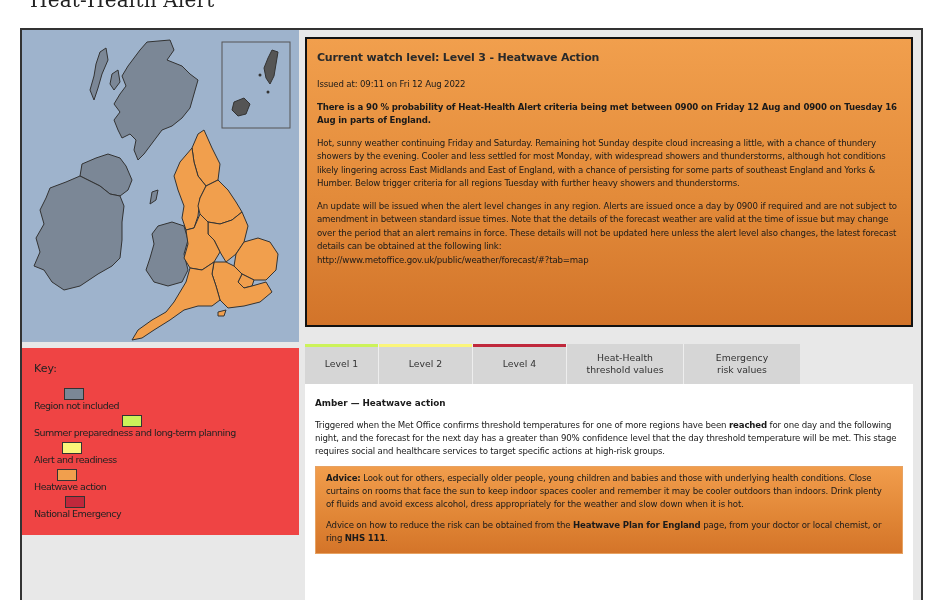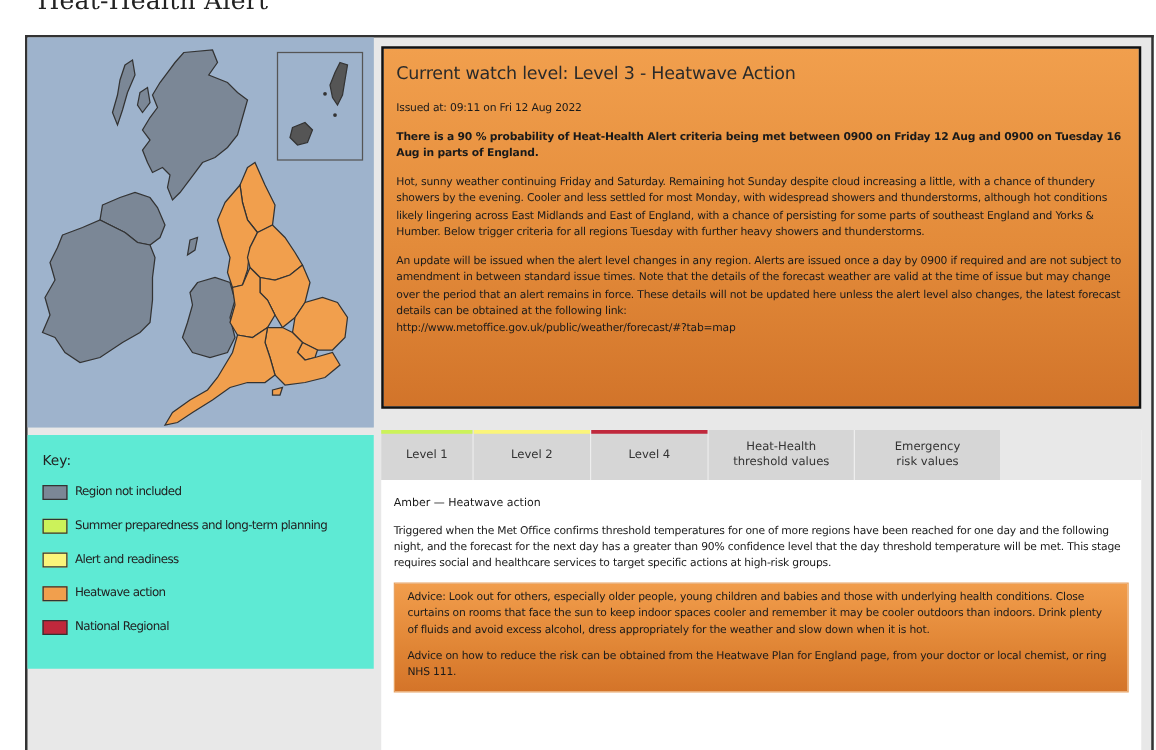--- a/index.html
+++ b/index.html
@@ -28,49 +28,49 @@
     .map-panel {
       position: absolute; left: 0; top: 0;
       width: 277px; height: 312px;
       background: #9eb3cc;
       overflow: hidden;
     }
     .map-panel svg { display: block; }
     .key-panel {
       position: absolute; left: 0; top: 318px;
       width: 277px; height: 187px;
-      background: #5eead4;
+      background: #ef4444;
     }
     .key-title {
       position: absolute; left: 12px; top: 14px;
       font-size: 11px; color: #222;
     }
     .key-item {
       position: absolute; left: 12px;
-      display: flex; 
-      font-size: 9.5px; color: #222; letter-spacing: -0.5px;
+      display: flex; align-items: center;
+      font-size: 9.5px; color: #222; letter-spacing: -0.5px; flex-direction: column;
     }
     .key-swatch {
       width: 20px; height: 12px;
       border: 1px solid #333;
       margin-right: 6px;
       box-sizing: border-box;
     }
     .alert-box {
       position: absolute; left: 283px; top: 7px;
       width: 608px; height: 290px;
       border: 2px solid #111;
       box-sizing: border-box;
       background: linear-gradient(to bottom, #f19f4d 0%, #e38b3a 55%, #d2742a 100%);
       padding: 10px 10px;
       color: #1a1a1a;
     }
     .alert-title {
-      font-size: 14px; color: #2a2a2a; margin: 2px 0 14px 0;
-      font-weight: normal; letter-spacing: -0.2px;
+      font-size: 11px; color: #2a2a2a; margin: 2px 0 14px 0;
+      font-weight: bold; letter-spacing: -0.2px;
     }
     .alert-p {
       font-size: 8.6px; line-height: 13.5px; margin: 0 0 9px 0;
       letter-spacing: -0.15px;
     }
     .alert-p.bold { font-weight: bold; }
     .tabs-panel {
       position: absolute; left: 283px; top: 314px;
       width: 608px; height: 270px;
       background: #ffffff;
@@ -90,31 +90,31 @@
       cursor: pointer;
     }
     .tab.active { background: #ffffff; color: #111; font-weight: bold; }
     .tab .bar { position: absolute; left: 0; right: 0; top: 0; height: 3px; }
     .tab-content {
       position: absolute; left: 0; top: 40px; width: 608px;
       padding: 10px 10px;
       box-sizing: border-box;
       color: #1a1a1a;
     }
-    .tc-heading { font-size: 8.8px; font-weight: normal; margin: 4px 0 11px 0; }
+    .tc-heading { font-size: 8.8px; font-weight: bold; margin: 4px 0 11px 0; }
     .tc-p { font-size: 8.6px; line-height: 13px; margin: 0 0 8px 0; letter-spacing: -0.15px; }
     .advice-box {
       background: linear-gradient(to bottom, #f19d4c 0%, #e08535 60%, #d47429 100%);
       padding: 5px 10px 8px 10px;
       margin-top: 8px;
       border: 1px solid #e7a262;
     }
     .advice-box p { font-size: 8.6px; line-height: 13px; margin: 0 0 8px 0; letter-spacing: -0.15px; }
     .advice-box p:last-child { margin-bottom: 0; }
-    b { font-weight: normal; }
+    b { font-weight: bold; }
   </style>
 </head>
 <body>
 
 <h1 class="page-title">Heat-Health Alert</h1>
 
 <div class="frame">
 
   <div class="map-panel">
     <svg width="277" height="312" viewBox="0 0 277 312">
@@ -164,21 +164,21 @@
     <div class="key-item" style="top:94px;">
       <div class="key-swatch" style="background:#fbf57a;"></div>
       <span>Alert and readiness</span>
     </div>
     <div class="key-item" style="top:121px;">
       <div class="key-swatch" style="background:#f19f4d;"></div>
       <span>Heatwave action</span>
     </div>
     <div class="key-item" style="top:148px;">
       <div class="key-swatch" style="background:#c0283c;"></div>
-      <span>National Regional</span>
+      <span>National Emergency</span>
     </div>
   </div>
 
   <div class="alert-box">
     <h2 class="alert-title">Current watch level: Level 3 - Heatwave Action</h2>
     <p class="alert-p">Issued at: 09:11 on Fri 12 Aug 2022</p>
     <p class="alert-p bold">There is a 90 % probability of Heat-Health Alert criteria being met between 0900 on Friday 12 Aug and 0900 on Tuesday 16 Aug in parts of England.</p>
     <p class="alert-p">Hot, sunny weather continuing Friday and Saturday. Remaining hot Sunday despite cloud increasing a little, with a chance of thundery showers by the evening. Cooler and less settled for most Monday, with widespread showers and thunderstorms, although hot conditions likely lingering across East Midlands and East of England, with a chance of persisting for some parts of southeast England and Yorks &amp; Humber. Below trigger criteria for all regions Tuesday with further heavy showers and thunderstorms.</p>
     <p class="alert-p">
       <span>An update will be issued when the alert level changes in any region. Alerts are issued once a day by 0900 if required and are not subject to amendment in between standard issue times. Note that the details of the forecast weather are valid at the time of issue but may change over the period that an alert remains in force. These details will not be updated here unless the alert level also changes, the latest forecast details can be obtained at the following link:</span><br>

